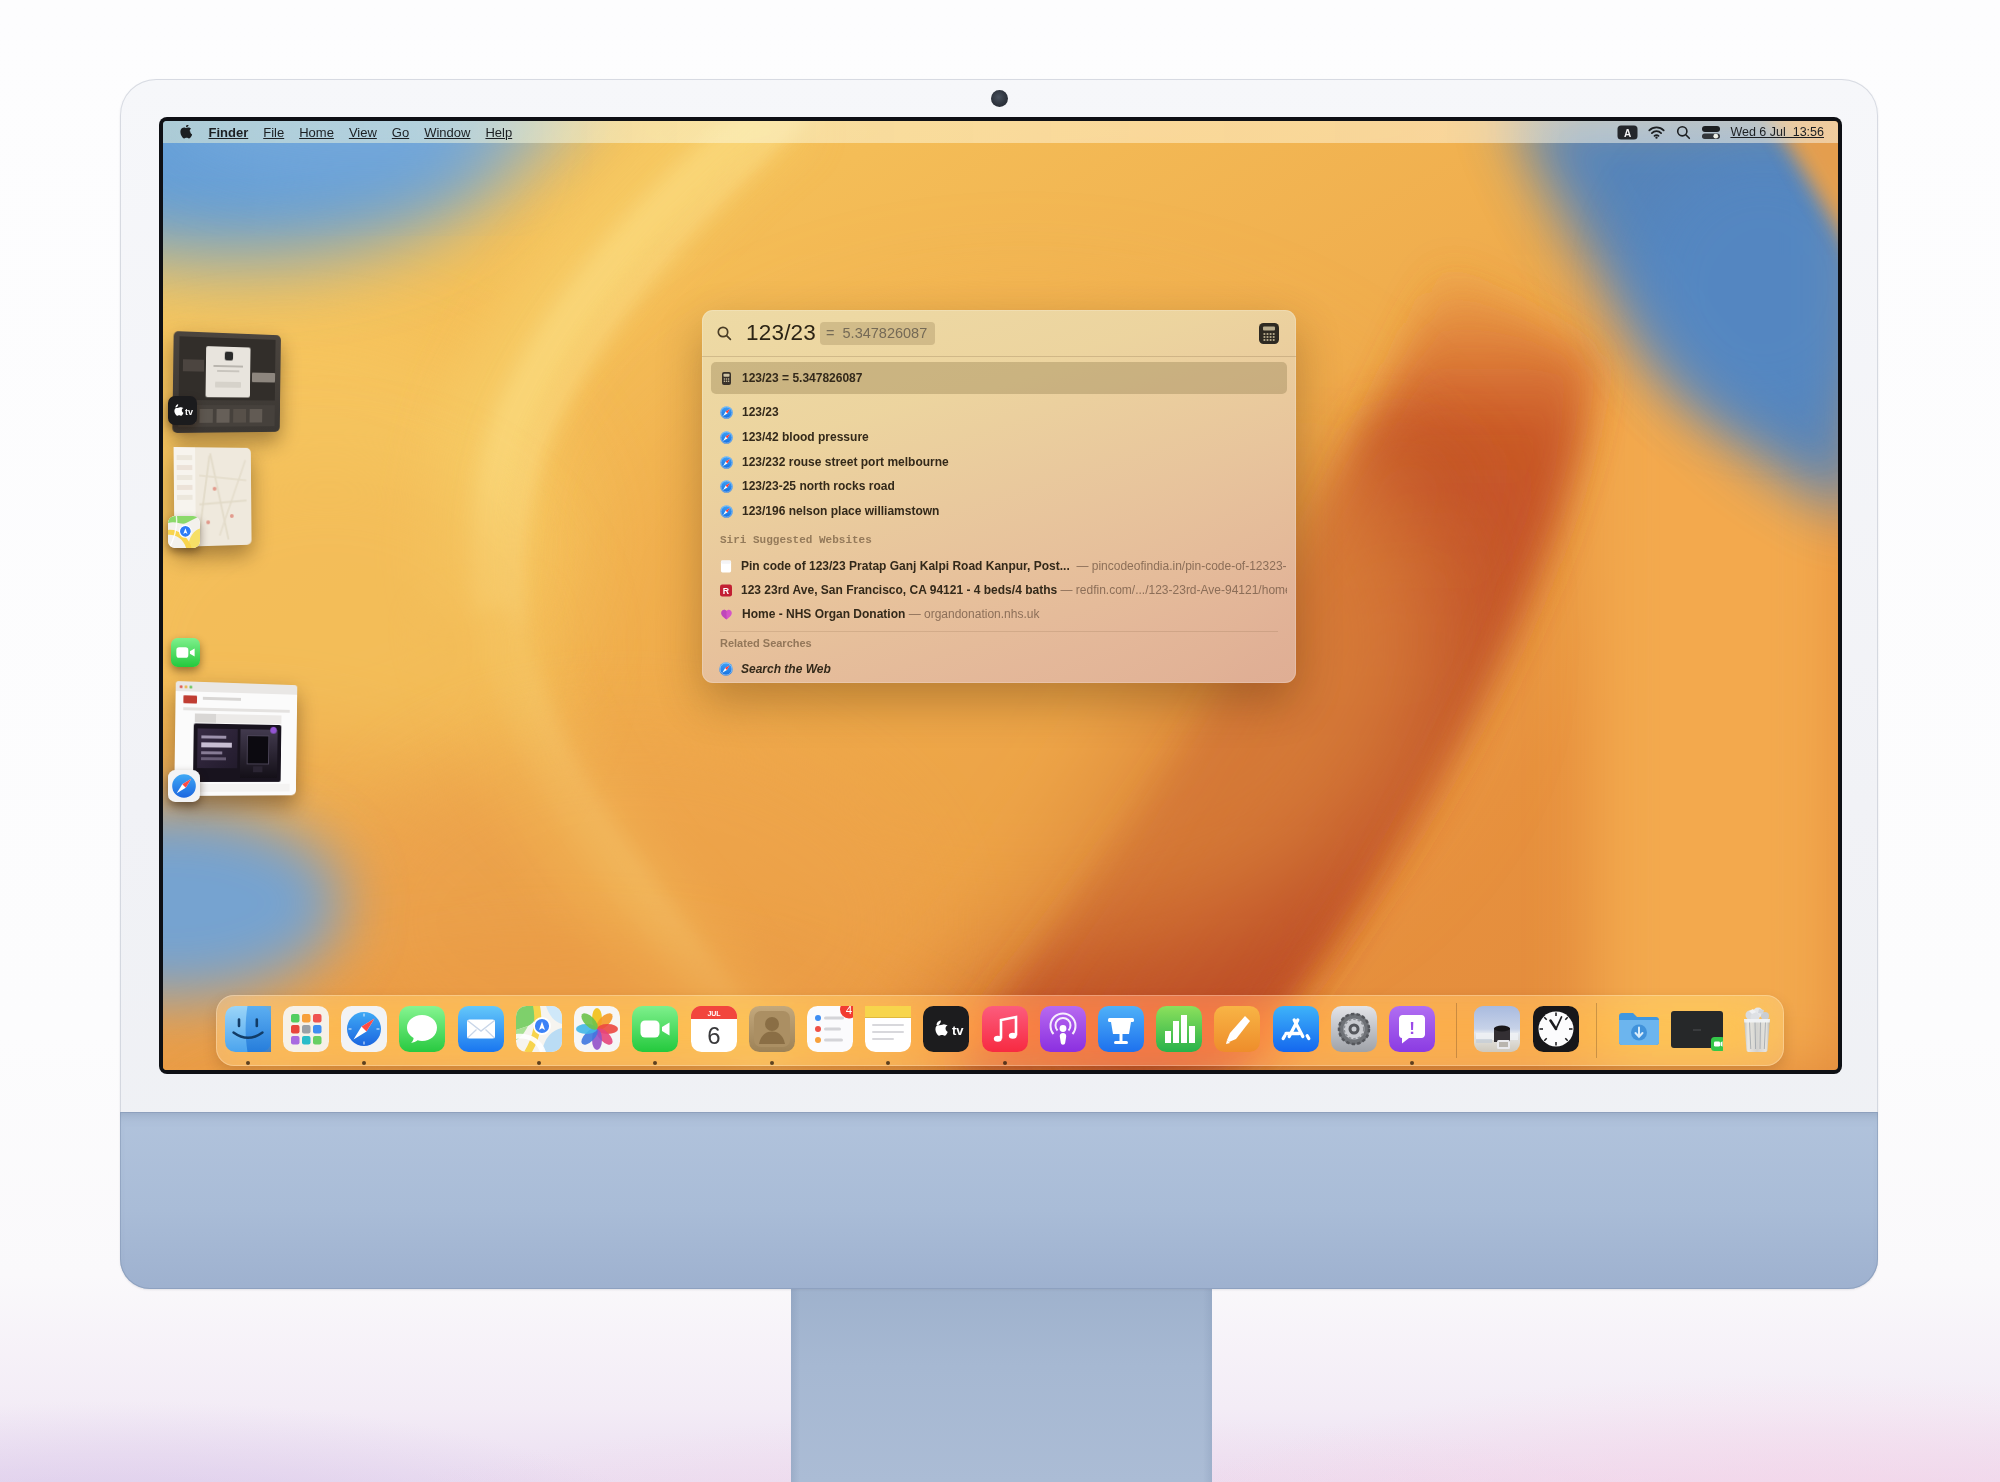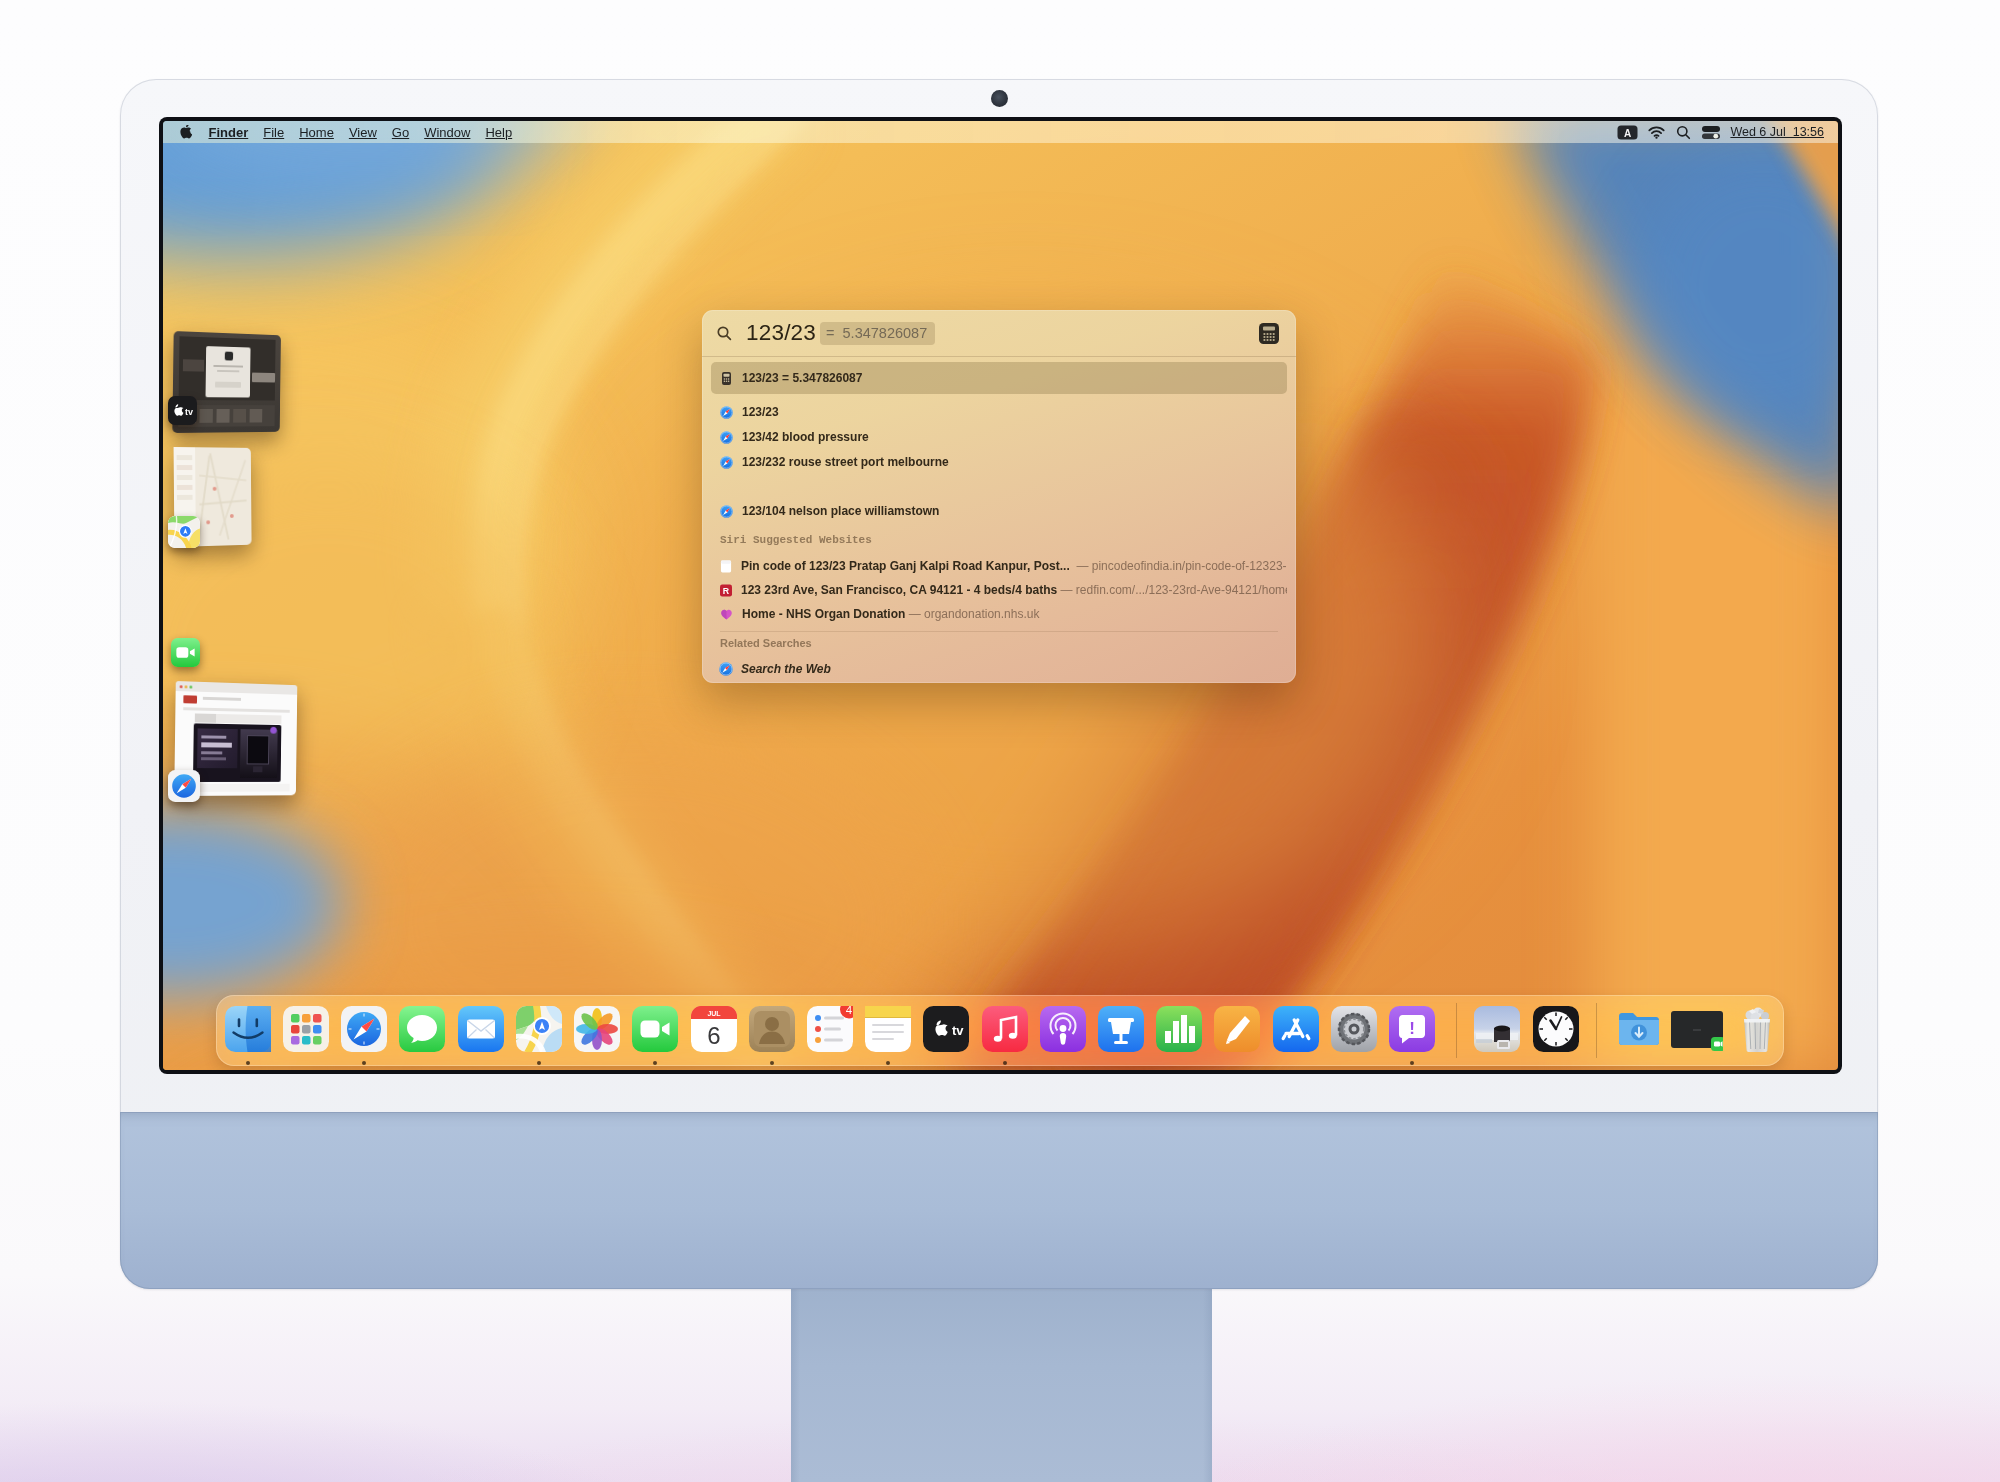--- a/index.html
+++ b/index.html
@@ -733,28 +733,37 @@
           </div>
         <div class="sp-row" style="top:136px;">
             <svg class="ic" viewBox="0 0 13 13">
               <circle cx="6.5" cy="6.5" r="6.3" fill="url(#sfg)"></circle>
               <circle cx="6.5" cy="6.5" r="5.6" fill="none" stroke="#e8f2fd" stroke-width="0.7" opacity="0.65"></circle>
               <path d="M9.9 3.1 5.7 5.6 3.1 9.9 7.3 7.4 Z" fill="#fff"></path>
               <path d="M9.9 3.1 5.7 5.6 7.3 7.4 Z" fill="#f33"></path>
             </svg>
             <span>123/232 rouse street port melbourne</span>
           </div>
+        <div class="sp-row" style="top:160px;">
+            <svg class="ic" viewBox="0 0 13 13">
+              <circle cx="6.5" cy="6.5" r="6.3" fill="url(#sfg)"></circle>
+              <circle cx="6.5" cy="6.5" r="5.6" fill="none" stroke="#e8f2fd" stroke-width="0.7" opacity="0.65"></circle>
+              <path d="M9.9 3.1 5.7 5.6 3.1 9.9 7.3 7.4 Z" fill="#fff"></path>
+              <path d="M9.9 3.1 5.7 5.6 7.3 7.4 Z" fill="#f33"></path>
+            </svg>
+            <span>123/23-25 north rocks road</span>
+          </div>
         <div class="sp-row" style="top:185px;">
             <svg class="ic" viewBox="0 0 13 13">
               <circle cx="6.5" cy="6.5" r="6.3" fill="url(#sfg)"></circle>
               <circle cx="6.5" cy="6.5" r="5.6" fill="none" stroke="#e8f2fd" stroke-width="0.7" opacity="0.65"></circle>
               <path d="M9.9 3.1 5.7 5.6 3.1 9.9 7.3 7.4 Z" fill="#fff"></path>
               <path d="M9.9 3.1 5.7 5.6 7.3 7.4 Z" fill="#f33"></path>
             </svg>
-            <span>123/104 nelson place williamstown</span>
+            <span>123/196 nelson place williamstown</span>
           </div>
         <div class="sp-hdr" style="top:224px;font-family:Liberation Mono, monospace;">Siri Suggested Websites</div>
         <div class="sp-row" style="top:240px;">
             <svg class="ic" viewBox="0 0 13 13" style="width:12px;">
               <rect x="1" width="11" height="13" rx="1.6" fill="#fff"></rect>
               <rect x="1" width="11" height="3.5" rx="1.6" fill="#f4f4f6"></rect>
             </svg>
             <span style="white-space:nowrap;">Pin code of 123/23 Pratap Ganj Kalpi Road Kanpur, Post...&nbsp;&nbsp;<span class="sp-url">— pincodeofindia.in/pin-code-of-12323-pra...</span></span>
           </div>
         <div class="sp-row" style="top:264px;">

